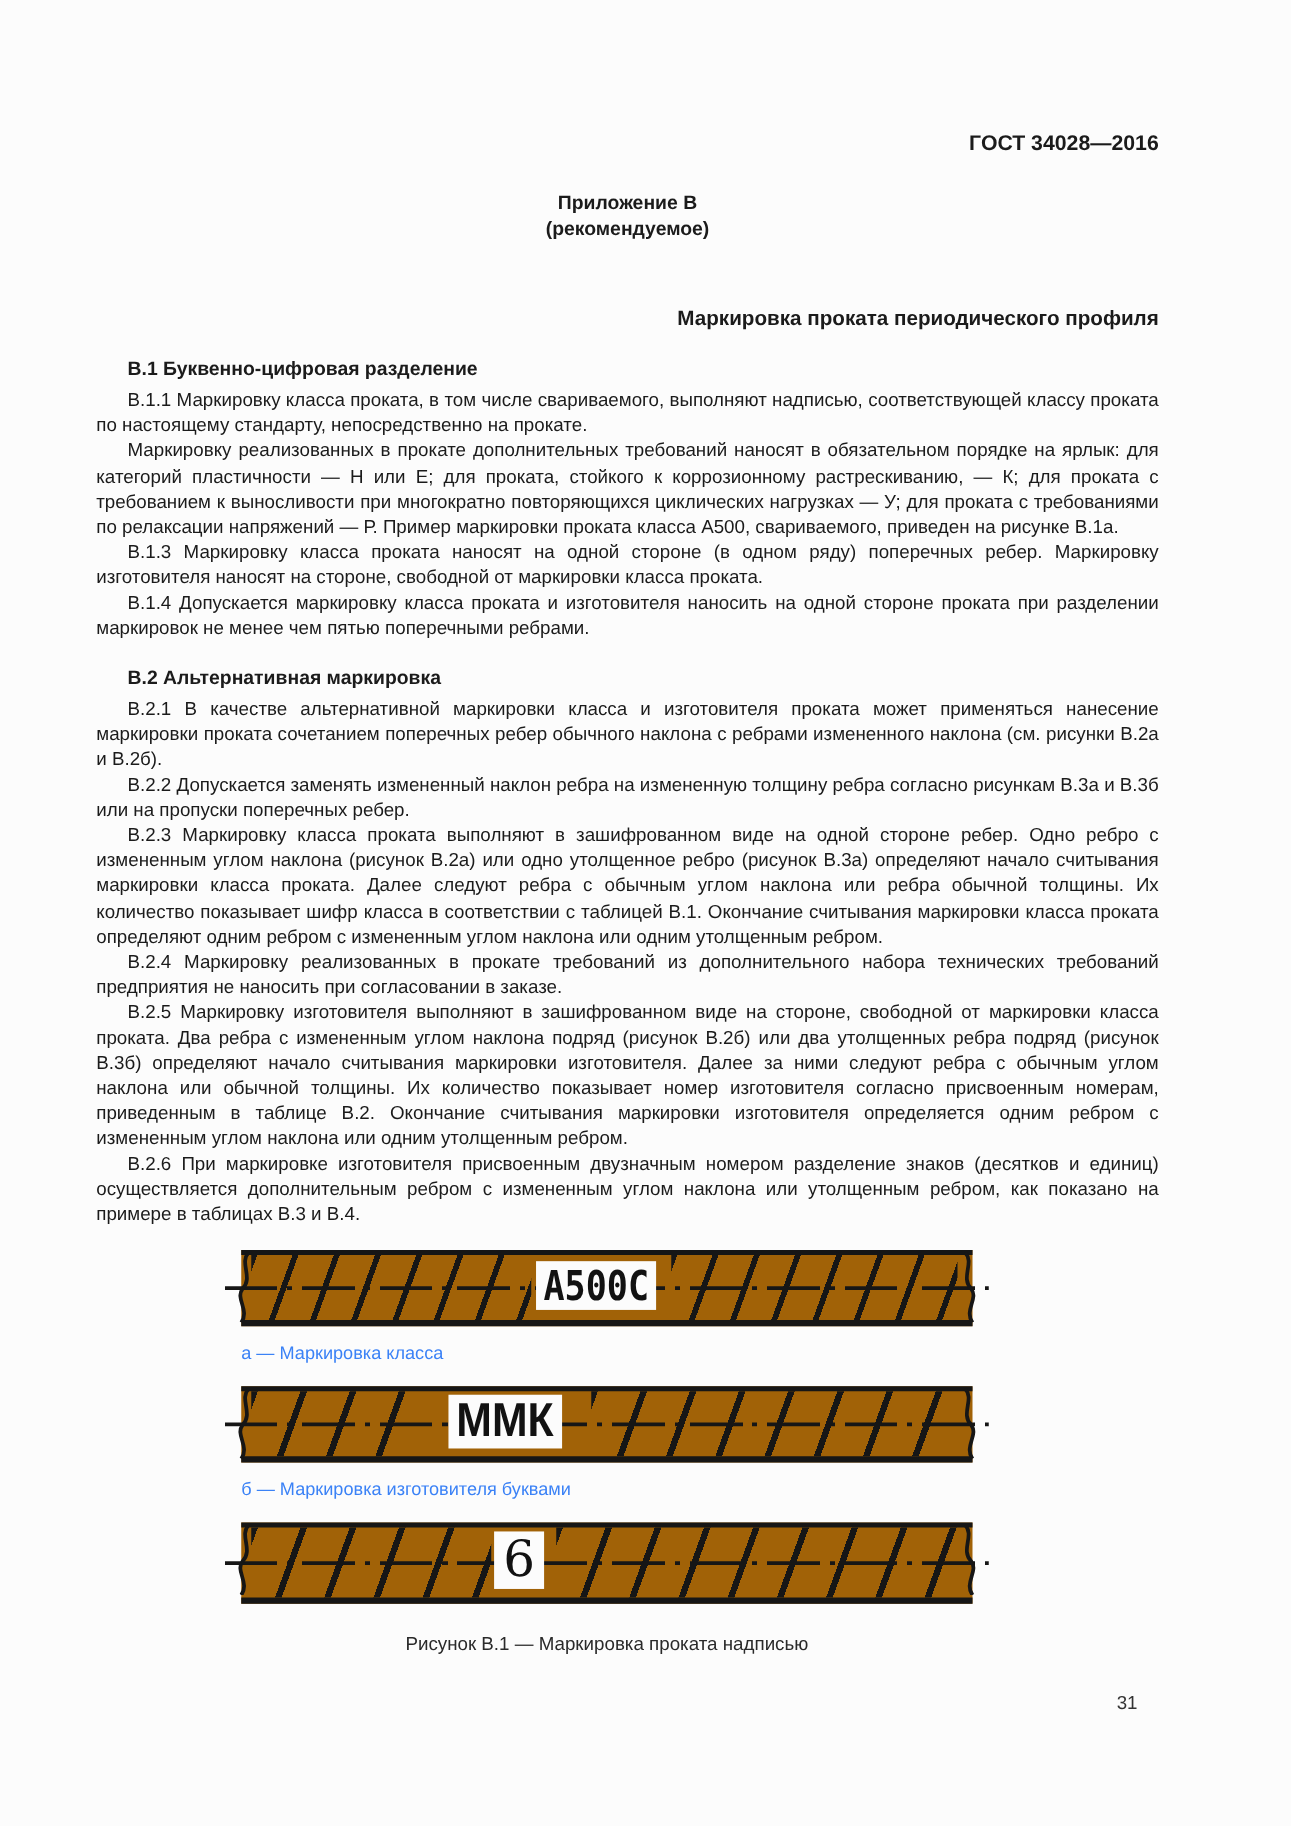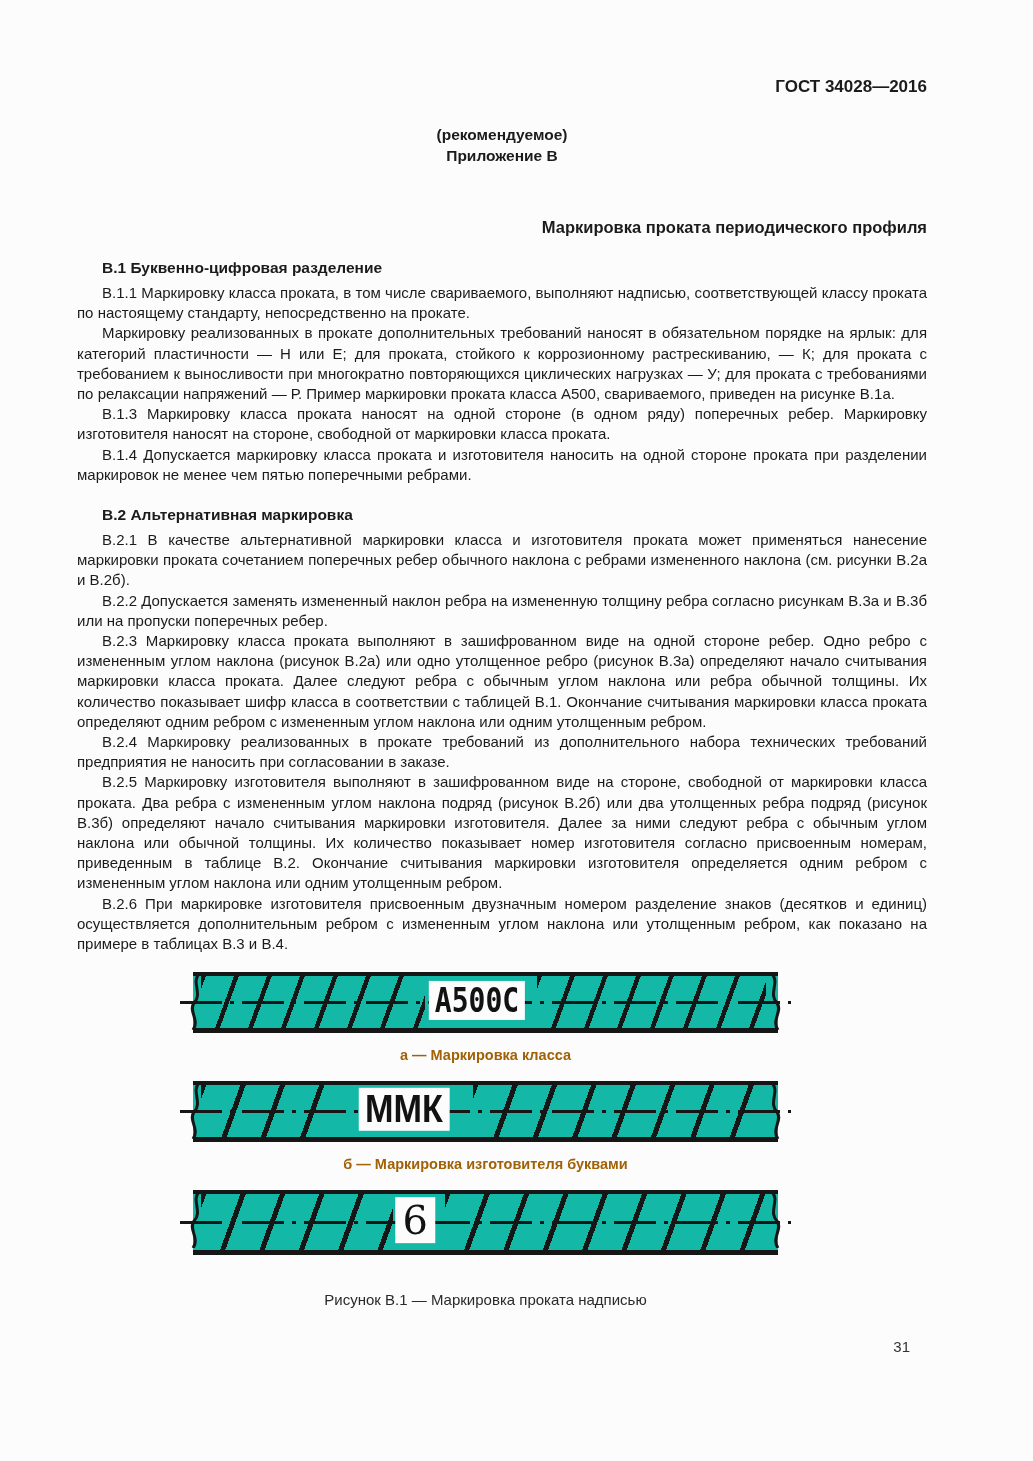--- a/index.html
+++ b/index.html
@@ -1,35 +1,35 @@
 <!DOCTYPE html>
 <html lang="ru"><head>
 <meta charset="utf-8">
 <style>
   html,body{margin:0;padding:0;}
   body{
     width:1033px;height:1461px;overflow:hidden;
     background:#fcfcfc;color:#1b1b1b;
     font-family:"Liberation Sans", sans-serif;
   }
-  .page{padding:76px 106px 0 77px;position:relative;height:1373px;box-sizing:border-box;}
+  .page{padding:104px 106px 0 77px;position:relative;height:1373px;box-sizing:border-box;}
   .doc-header{text-align:right;font-weight:bold;font-size:17px;line-height:22px;}
   .appendix{margin-top:26px;text-align:center;font-weight:bold;font-size:15.5px;line-height:21px;}
   .page-title{margin:50px 0 0 0;text-align:right;font-weight:bold;font-size:16.5px;line-height:22px;}
   .sec-heading{margin:20px 0 5px 0;padding-left:25px;font-weight:bold;font-size:15.5px;line-height:20px;}
   .body-text p{
     margin:0;text-indent:25px;text-align:justify;
     font-size:15px;line-height:20.2px;
   }
   
   .figure{width:585px;margin:18px 0 0 116px;}
   .bar{
     position:relative;height:52px;
     border-top:4px solid #161616;border-bottom:5px solid #161616;
-    background:#14b8a6;
+    background:#a16207;
   }
   .bar-v{height:56px;}
   .ribs{position:absolute;top:0;bottom:0;}
   .bar-a .ribs{background:repeating-linear-gradient(110deg,#161616 0 4.5px,transparent 4.5px 31px);}
   .bar-b .ribs, .bar-v .ribs{background:repeating-linear-gradient(110deg,#161616 0 5px,transparent 5px 37px);}
   .bar-a .ribs-left{left:8px;width:224px;}
   .bar-a .ribs-right{left:344px;right:12px;}
   .bar-b .ribs-left{left:8px;width:138px;}
   .bar-b .ribs-right{left:280px;right:12px;}
   .bar-v .ribs-left{left:8px;width:192px;}
@@ -43,36 +43,36 @@
     font-weight:bold;white-space:nowrap;color:#121212;
     font-family:"DejaVu Sans Mono","Liberation Sans",monospace;
   }
   .bar-a .bar-label{left:48.5%;font-size:33px;transform:translate(-50%,-54%) scaleX(.85);}
   .bar-b .bar-label{left:36%;font-size:38px;font-family:"Liberation Sans",sans-serif;transform:translate(-50%,-54%) scaleX(.9);}
   .bar-v .bar-label{left:38%;font-size:40px;font-family:"DejaVu Serif",serif;font-weight:normal;transform:translate(-50%,-54%);}
   .endcap{position:absolute;top:-2px;height:56px;width:14px;}
   .endcap.left{left:-5px;}
   .endcap.right{right:-5px;transform:scaleX(-1);}
   .sub-caption{
-    text-align:center;font-weight:bold;font-size:14.5px;line-height:18px;
-    margin:13px 0 17px 0;color:#a16207;
+    text-align:left;font-weight:normal;font-size:14.5px;line-height:18px;
+    margin:13px 0 17px 0;color:#3b82f6;
   }
-  .fig-caption{margin-top:36px;text-align:center;font-size:15px;color:#2a2a2a;}
+  .fig-caption{margin-top:24px;text-align:center;font-size:15px;color:#2a2a2a;}
   .page-number{margin-top:30px;text-align:right;padding-right:17px;font-size:15px;color:#333;}
 </style>
 </head>
 <body>
 
 <div class="page">
 
   <div class="doc-header">ГОСТ 34028—2016</div>
 
   <div class="appendix">
+    <div>Приложение В</div>
     <div>(рекомендуемое)</div>
-    <div>Приложение В</div>
   </div>
 
   <div class="page-title">Маркировка проката периодического профиля</div>
 
   <div class="body-text">
     <div class="sec-heading">В.1 Буквенно-цифровая разделение</div>
     <p>В.1.1 Маркировку класса проката, в том числе свариваемого, выполняют надписью, соответствующей классу проката по настоящему стандарту, непосредственно на прокате.</p>
     <p>Маркировку реализованных в прокате дополнительных требований наносят в обязательном порядке на ярлык: для категорий пластичности — Н или Е; для проката, стойкого к коррозионному растрескиванию, — К; для проката с требованием к выносливости при многократно повторяющихся циклических нагрузках — У; для проката с требованиями по релаксации напряжений — Р. Пример маркировки проката класса А500, свариваемого, приведен на рисунке В.1а.</p>
     <p>В.1.3 Маркировку класса проката наносят на одной стороне (в одном ряду) поперечных ребер. Маркировку изготовителя наносят на стороне, свободной от маркировки класса проката.</p>
     <p>В.1.4 Допускается маркировку класса проката и изготовителя наносить на одной стороне проката при разделении маркировок не менее чем пятью поперечными ребрами.</p>

